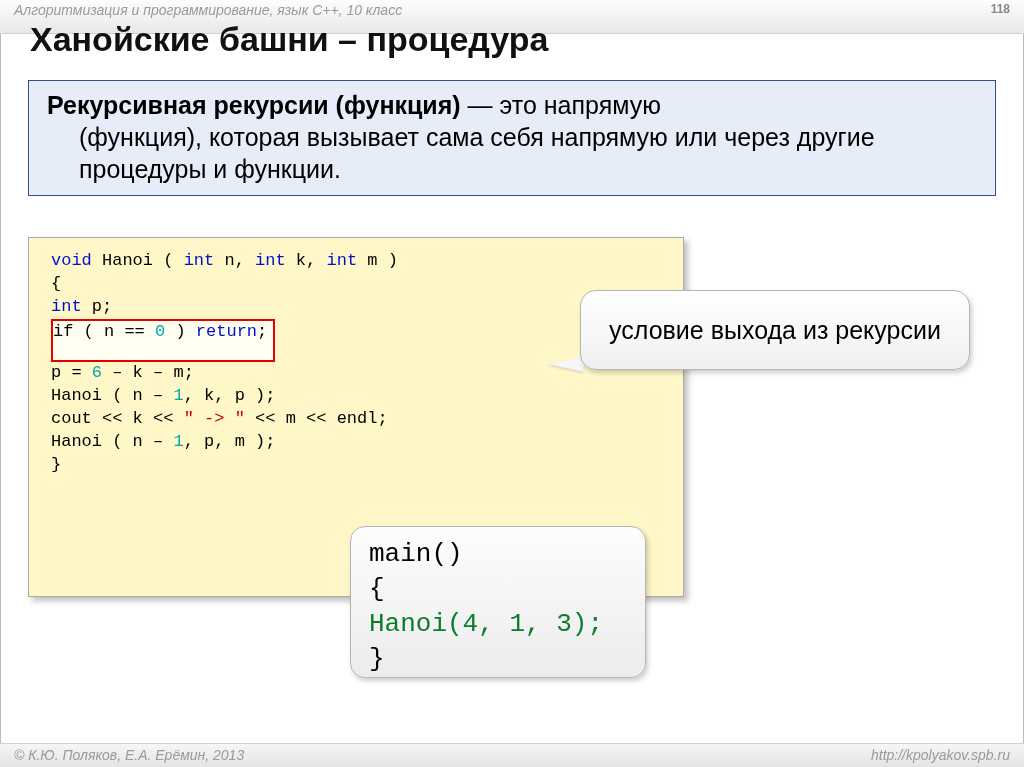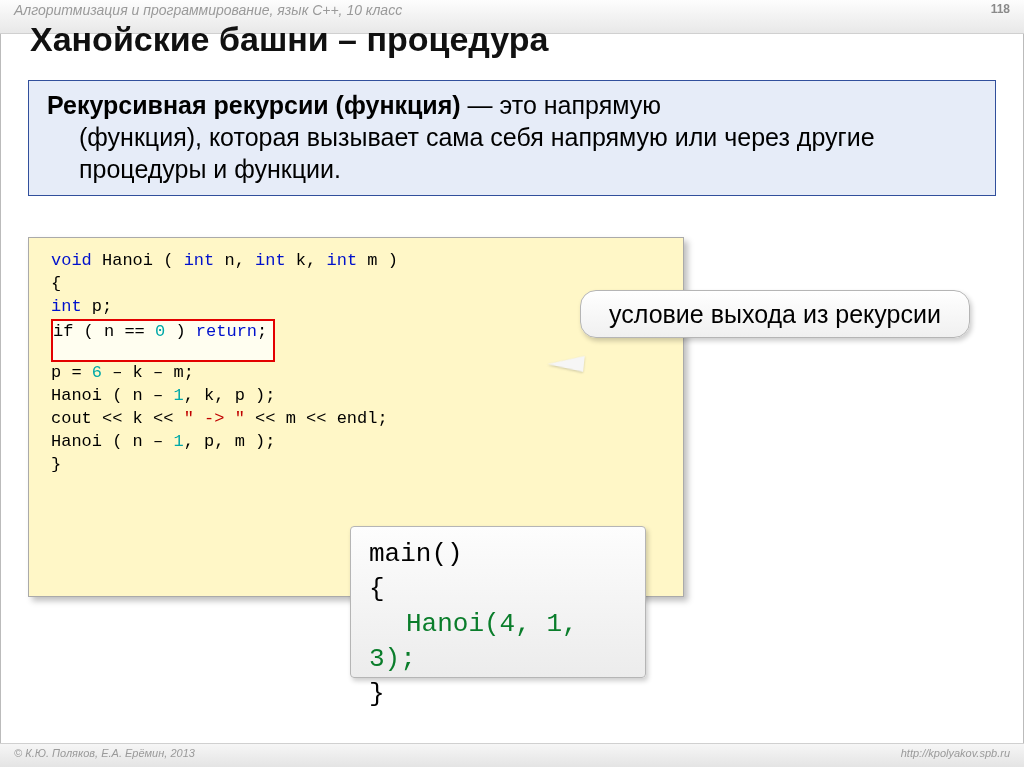--- a/index.html
+++ b/index.html
@@ -67,40 +67,40 @@
     box-shadow: 4px 4px 6px rgba(0,0,0,.25);
     box-sizing: border-box;
     padding: 12px 22px;
     font-family: "Courier New", monospace;
     font-size: 17px;
     line-height: 1.35;
     color: #000;
     margin-top: 9px;
   }
   .kw-blue  { color: #0011cc; }
-  .kw-green { color: #0a7d2b; margin-left: 37px; }
+  .kw-green { color: #0a7d2b; }
   .kw-cyan  { color: #00a8a8; }
   .str-red  { color: #c00000; }
   .hl-line {
     display: inline-block;
     border: 2px solid #e30000;
     background: #fffef0;
     padding: 0 6px 17px 0;
     box-sizing: border-box;
     line-height: 1.3;
   }
   .callout {
     position: absolute;
     top: 290px; left: 580px;
     width: 390px;
     background: linear-gradient(#ffffff, #f0f0f0);
     border: 1px solid #b5b5b5;
     border-radius: 16px;
     box-shadow: 2px 3px 5px rgba(0,0,0,.2);
-    padding: 8px 14px;
+    padding: 24px 14px;
     box-sizing: border-box;
     font-size: 25px;
     text-align: center;
     color: #000;
     line-height: 1.2;
   }
   .callout-tail {
     position: absolute;
     top: 354px; left: 548px;
     width: 0; height: 0;
@@ -109,36 +109,36 @@
     border-right: 36px solid #f6f6f6;
     transform: rotate(6deg);
     filter: drop-shadow(0 1px 1px rgba(0,0,0,.2));
   }
   .main-box {
     position: absolute;
     top: 526px; left: 350px;
     width: 296px; height: 152px;
     background: linear-gradient(#fdfdfd, #ececec);
     border: 1px solid #b5b5b5;
-    border-radius: 4px;
+    border-radius: 15px;
     box-shadow: 2px 3px 5px rgba(0,0,0,.2);
     padding: 10px 18px;
     box-sizing: border-box;
     font-family: "Courier New", monospace;
     font-size: 26px;
     line-height: 1.35;
     color: #000;
   }
   .footer {
     position: absolute;
     bottom: 0; left: 0; right: 0;
     height: 24px;
     background: linear-gradient(#f6f6f6, #e4e4e4);
     border-top: 1px solid #d0d0d0;
-    font-size: 11px;
+    font-size: 14px;
     font-style: italic;
     color: #9a9a9a;
     padding: 3px 14px 0 14px;
     box-sizing: border-box;
     display: flex;
     justify-content: space-between;
   }
   .outer-border {
     position: absolute;
     inset: 0;

